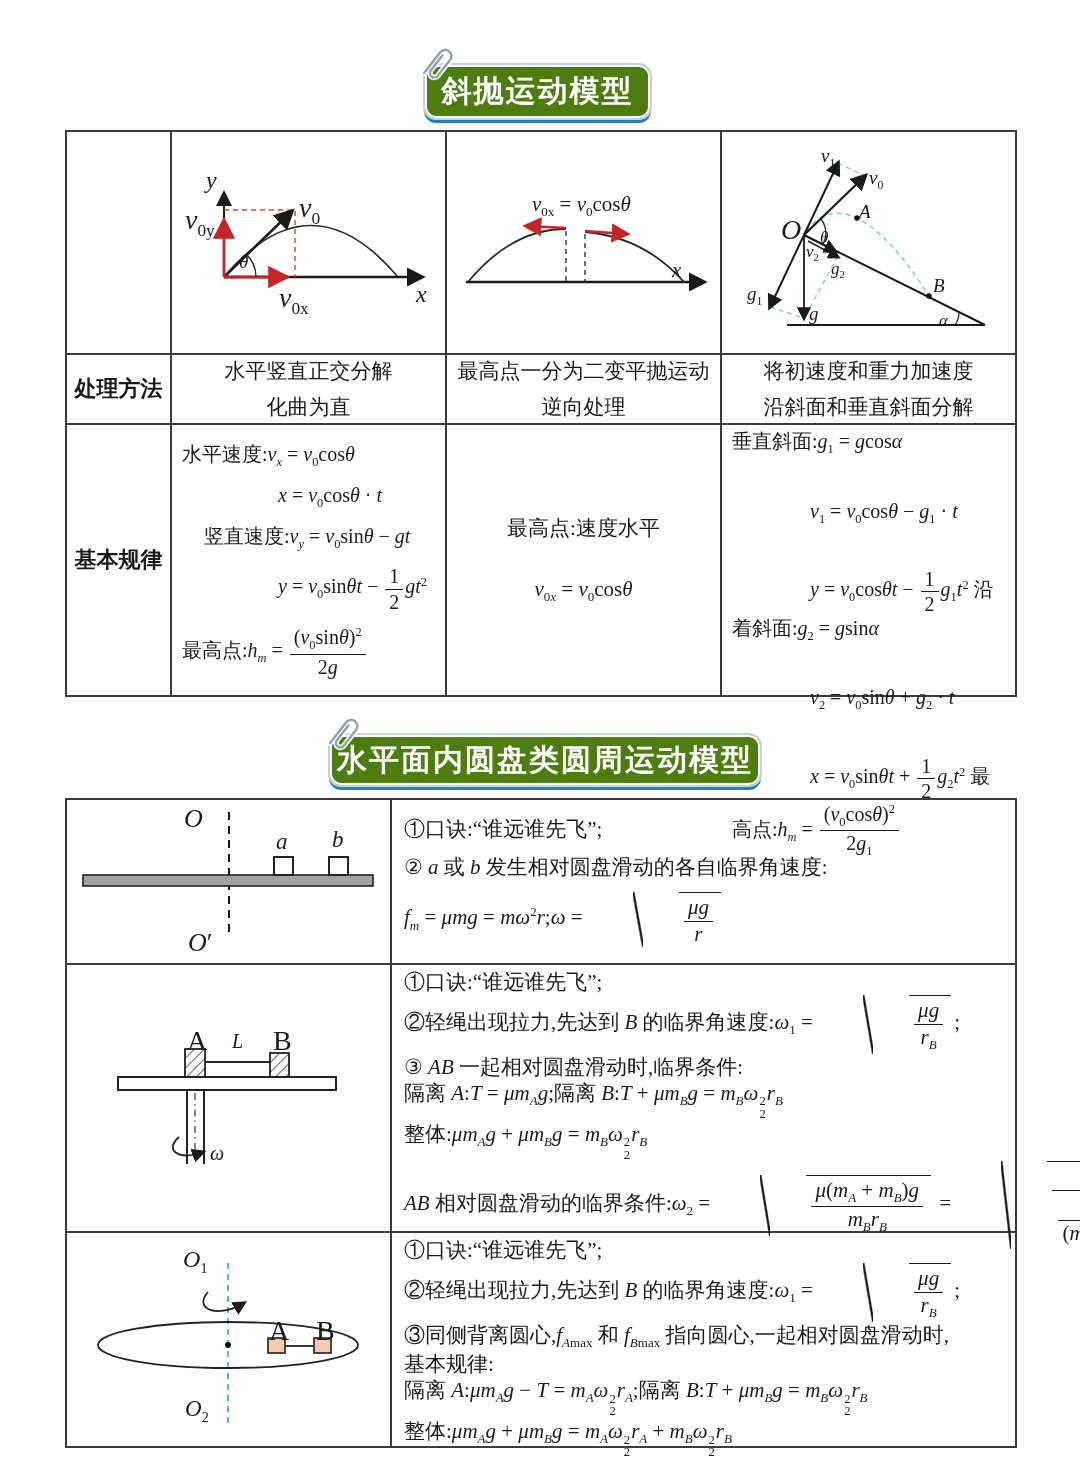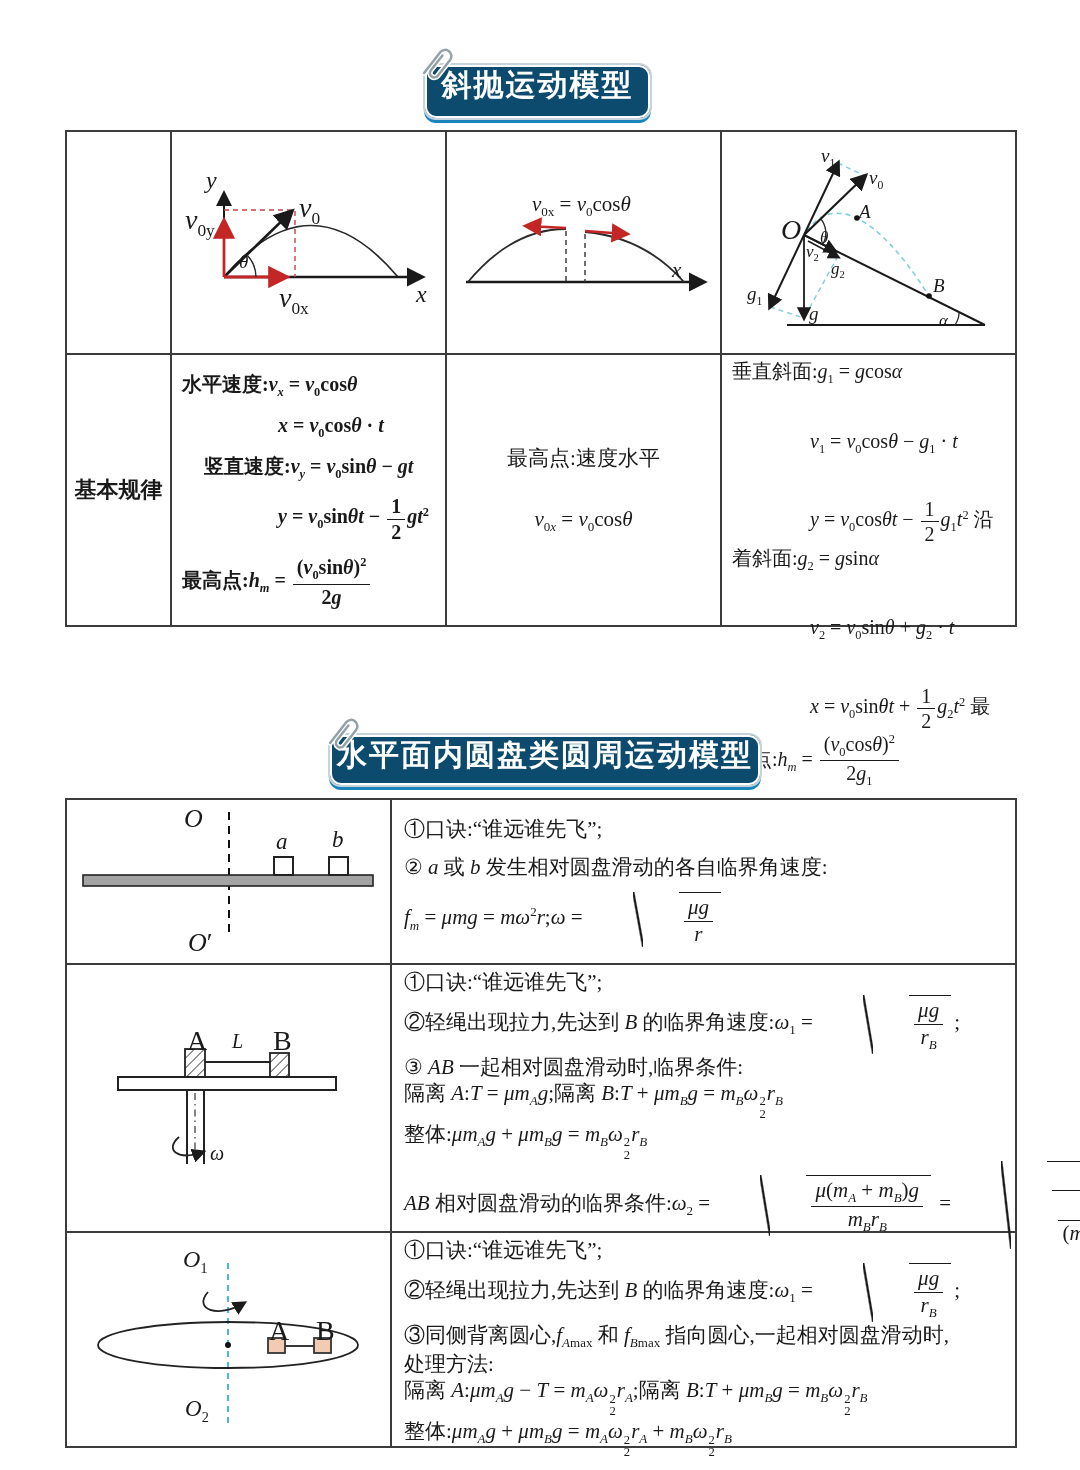--- a/index.html
+++ b/index.html
@@ -1,22 +1,22 @@
 <!DOCTYPE html>
 <html><head>
 <meta charset="utf-8">
 <style>
   html,body{margin:0;padding:0;}
   body{width:1080px;height:1470px;position:relative;background:#fff;color:#1a1a1a;
        font-family:"Liberation Serif",serif;overflow:hidden;}
 
   
-  .badge{position:absolute;background:#0c4a6e;border:2px solid #c7d3da;border-radius:13px;
+  .badge{position:absolute;background:#4d7c0f;border:2px solid #c7d3da;border-radius:13px;
          color:#fff;font-family:"Liberation Sans",sans-serif;font-weight:700;font-size:30px;
-         letter-spacing:2px;display:flex;align-items:flex-start;justify-content:center;
+         letter-spacing:2px;display:flex;align-items:center;justify-content:center;
          box-shadow:0 4px 0 -1px #1a85bd, inset 0 0 0 2px #ffffff;z-index:1;}
   .clip{position:absolute;z-index:2;}
 
   
   table.grid{position:absolute;border-collapse:collapse;table-layout:fixed;}
   .grid td{border:2px solid #3c3c3c;padding:0;vertical-align:middle;}
   .rowhead{font-family:"Liberation Sans",sans-serif;font-weight:700;font-size:22px;text-align:center;}
 
   .mcell{display:flex;flex-direction:column;align-items:center;justify-content:center;
          gap:16px;font-size:21px;}
@@ -148,25 +148,46 @@
         <div class="dlab" style="left:108px;top:128px;font-size:17px;"><i>g</i><sub>2</sub></div>
         <div class="dlab" style="left:24px;top:152px;font-size:19px;"><i>g</i><sub>1</sub></div>
         <div class="dlab" style="left:86px;top:172px;font-size:19px;"><i>g</i></div>
         <div class="dlab" style="left:136px;top:70px;font-size:19px;"><i>A</i></div>
         <div class="dlab" style="left:210px;top:144px;font-size:19px;"><i>B</i></div>
         <div class="dlab" style="left:216px;top:180px;font-size:17px;"><i>α</i></div>
       </div>
     </td>
   </tr>
 
+  <tr>
+    <td class="rowhead" style="height:68px;">处理方法</td>
+    <td>
+      <div class="mcell" style="height:64px;gap:8px;">
+        <div>水平竖直正交分解</div>
+        <div>化曲为直</div>
+      </div>
+    </td>
+    <td>
+      <div class="mcell" style="height:64px;gap:8px;">
+        <div>最高点一分为二变平抛运动</div>
+        <div>逆向处理</div>
+      </div>
+    </td>
+    <td>
+      <div class="mcell" style="height:64px;gap:8px;">
+        <div>将初速度和重力加速度</div>
+        <div>沿斜面和垂直斜面分解</div>
+      </div>
+    </td>
+  </tr>
 
   <tr>
     <td class="rowhead">基本规律</td>
     <td>
-      <div class="fcell" style="height:262px;font-weight:bold;">
+      <div class="fcell" style="height:262px;">
         <div class="fline">水平速度:<i>v</i><sub><i>x</i></sub> = <i>v</i><sub>0</sub>cos<i>θ</i></div>
         <div class="fline ind1"><i>x</i> = <i>v</i><sub>0</sub>cos<i>θ</i> · <i>t</i></div>
         <div class="fline" style="padding-left:22px;">竖直速度:<i>v</i><sub><i>y</i></sub> = <i>v</i><sub>0</sub>sin<i>θ</i> − <i>gt</i></div>
         <div class="fline ind1"><i>y</i> = <i>v</i><sub>0</sub>sin<i>θt</i> − <span class="fr">
                 <span class="nu">1</span>
                 <span class="de">2</span>
               </span><i>gt</i><sup>2</sup></div>
         <div class="fline">最高点:<i>h</i><sub><i>m</i></sub> = <span class="fr">
                 <span class="nu">(<i>v</i><sub>0</sub>sin<i>θ</i>)<sup>2</sup></span>
                 <span class="de">2<i>g</i></span>
@@ -343,21 +364,21 @@
                 <span class="tail"></span>
                 <span class="diag"></span>
                 <span class="vinc">
                   <span class="fr">
                     <span class="nu"><i>μg</i></span>
                     <span class="de"><i>r</i><sub><i>B</i></sub></span>
                   </span>
                 </span>
               </span>;</div>
         <div class="fline">③同侧背离圆心,<i>f</i><sub><i>A</i>max</sub> 和 <i>f</i><sub><i>B</i>max</sub> 指向圆心,一起相对圆盘滑动时,</div>
-        <div class="fline">处理方法:</div>
+        <div class="fline">基本规律:</div>
         <div class="fline">隔离 <i>A</i>:<i>μm</i><sub><i>A</i></sub><i>g</i> − <i>T</i> = <i>m</i><sub><i>A</i></sub><i>ω</i><span class="ss">
                 <span>2</span>
                 <span>2</span>
               </span><i>r</i><sub><i>A</i></sub>;隔离 <i>B</i>:<i>T</i> + <i>μm</i><sub><i>B</i></sub><i>g</i> = <i>m</i><sub><i>B</i></sub><i>ω</i><span class="ss">
                 <span>2</span>
                 <span>2</span>
               </span><i>r</i><sub><i>B</i></sub></div>
         <div class="fline">整体:<i>μm</i><sub><i>A</i></sub><i>g</i> + <i>μm</i><sub><i>B</i></sub><i>g</i> = <i>m</i><sub><i>A</i></sub><i>ω</i><span class="ss">
                 <span>2</span>
                 <span>2</span>

